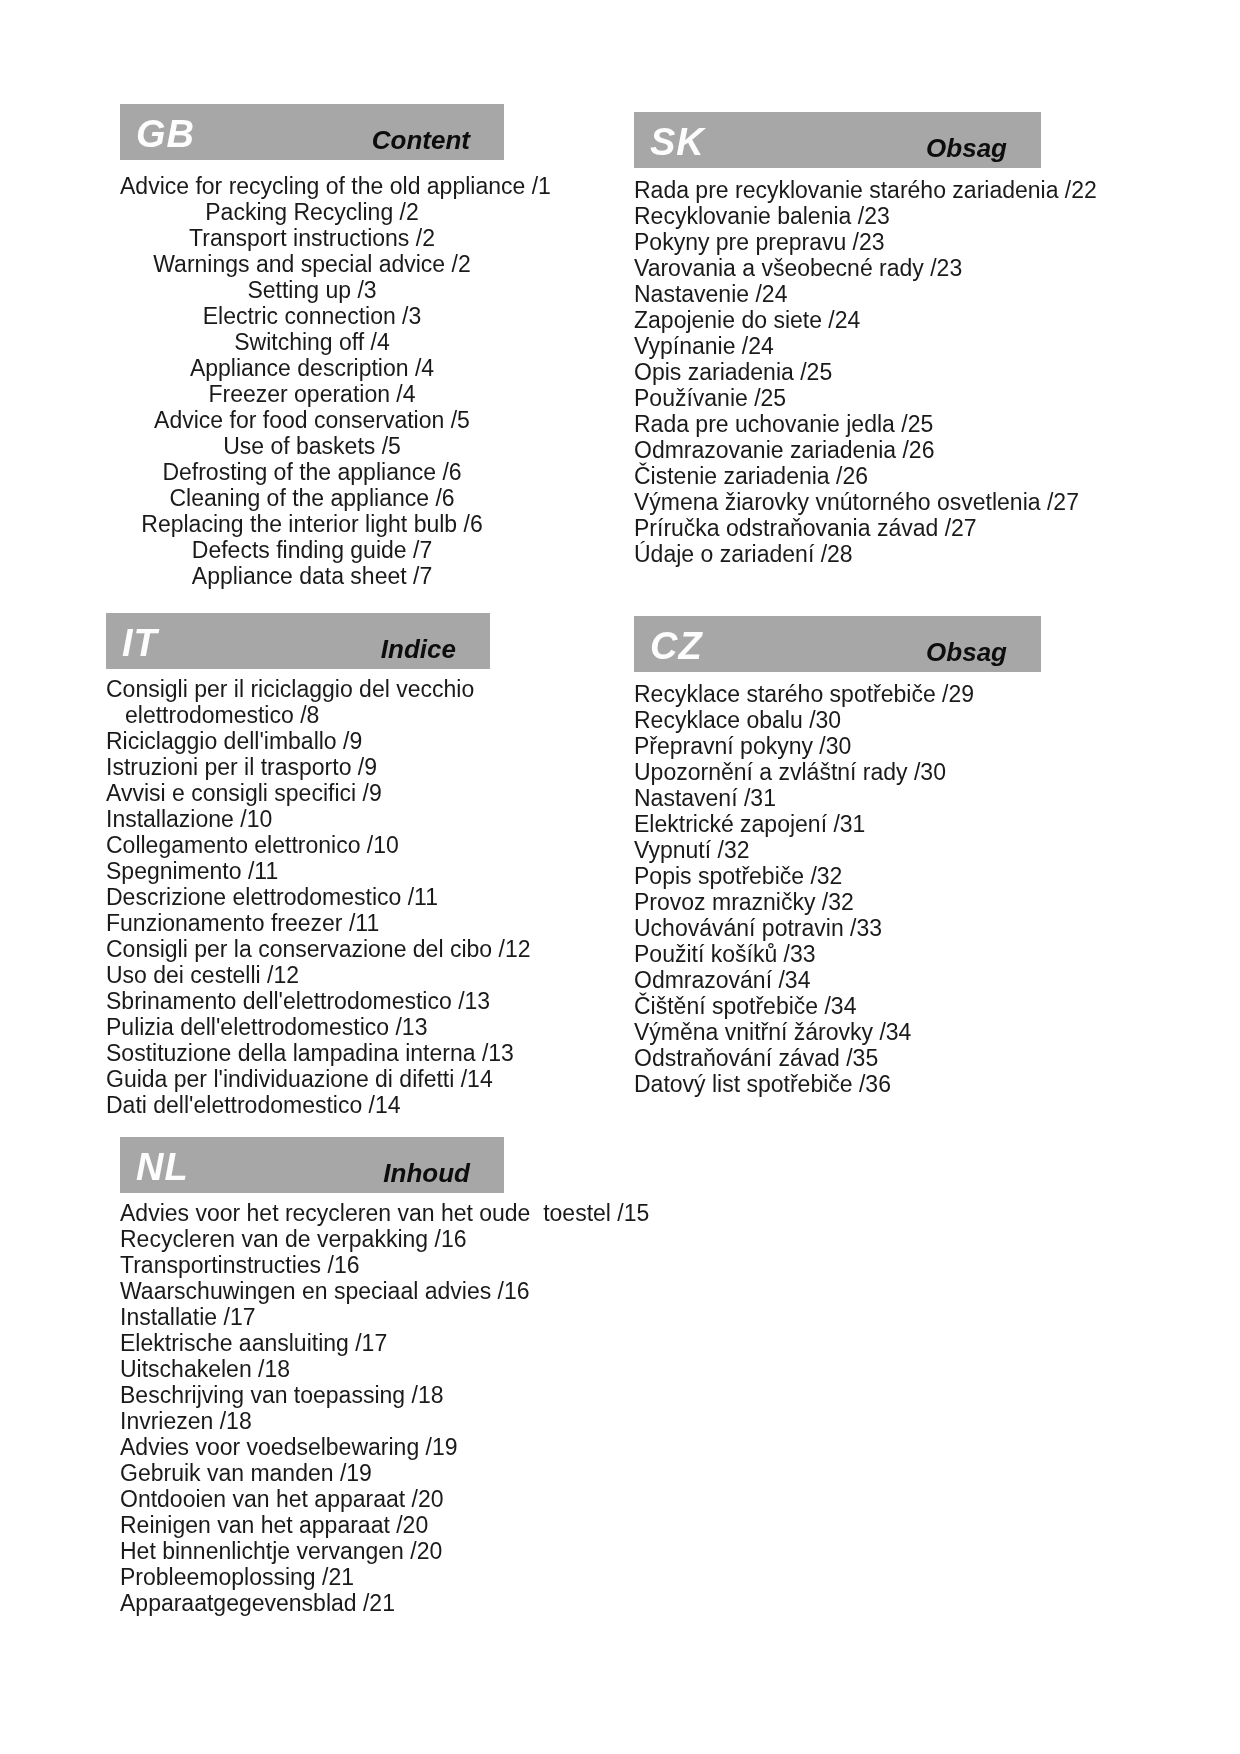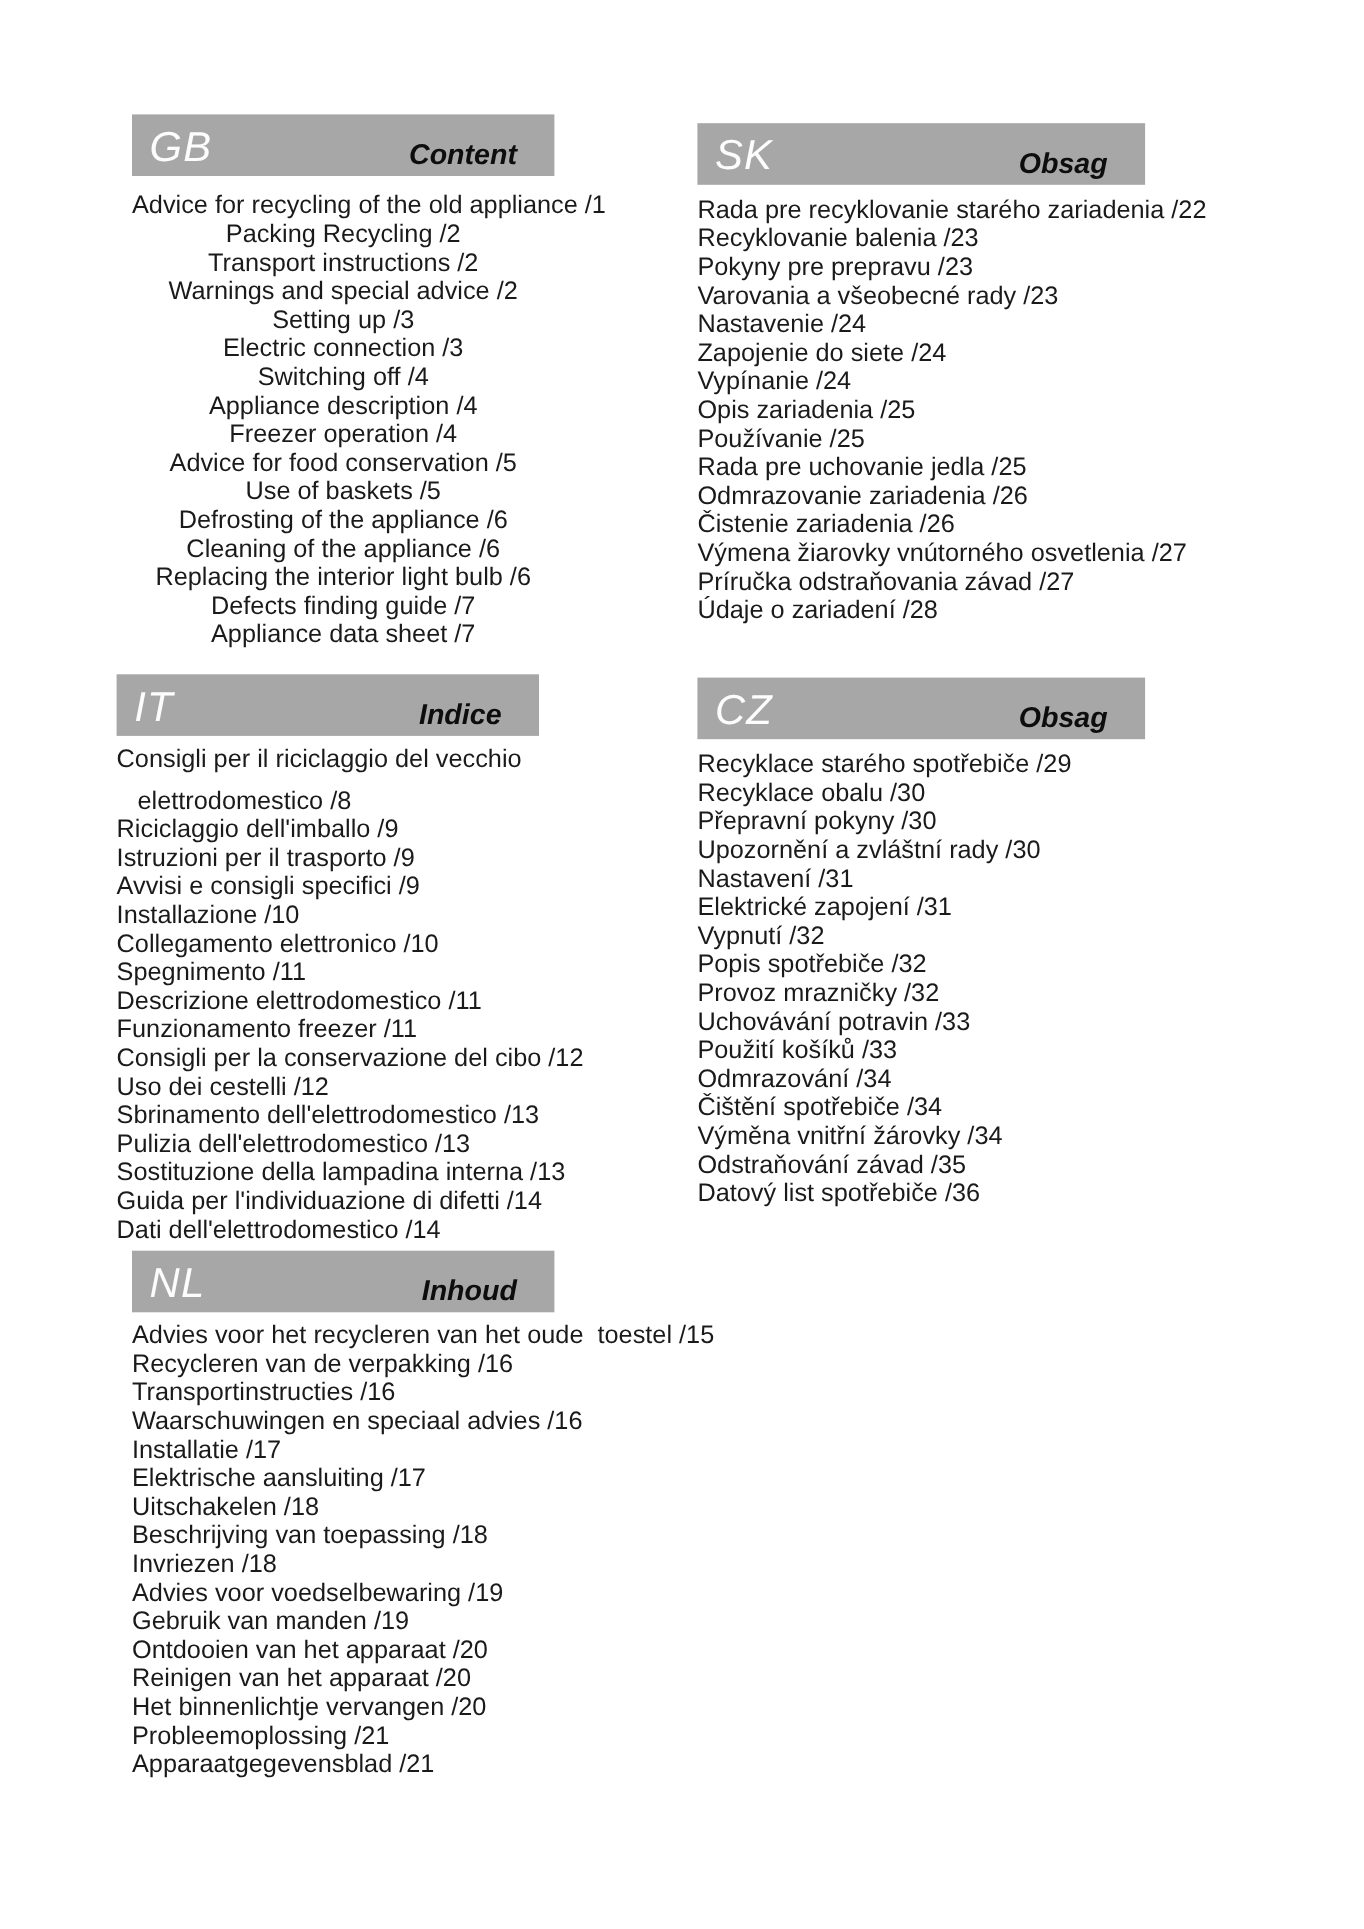--- a/index.html
+++ b/index.html
@@ -16,40 +16,40 @@
   .bar {
     display: flex;
     align-items: flex-end;
     justify-content: space-between;
     background: #a7a7a7;
     height: 56px;
     padding: 0 34px 7px 16px;
   }
   .lang {
     color: #fdfdfd;
-    font-weight: normal;
+    font-weight: bold;
     font-style: italic;
     font-size: 38px;
     line-height: 1;
     letter-spacing: 1px;
   }
   .bar-title {
     color: #0d0d0d;
     font-weight: bold;
     font-size: 26px;
     line-height: 1;
     font-style: italic;
   }
   .toc {
     font-size: 23px;
     line-height: 26px;
     white-space: pre;
   }
   .toc-line { height: 26px; white-space: pre; }
-  .toc-line.indent { padding-left: 19px; margin-top: 12px; }
+  .toc-line.indent { padding-left: 19px; }
 
   #sec-gb { left: 120px; top: 104px; width: 384px; }
   #sec-gb .toc { margin-top: 13px; text-align: center; }
   #sec-it { left: 106px; top: 613px; width: 384px; }
   #sec-it .toc { margin-top: 7px; }
   #sec-nl { left: 120px; top: 1137px; width: 384px; }
   #sec-nl .toc { margin-top: 7px; }
   #sec-sk { left: 634px; top: 112px; width: 407px; }
   #sec-sk .toc { margin-top: 9px; }
   #sec-cz { left: 634px; top: 587px; width: 407px; margin-top: 29px; }

